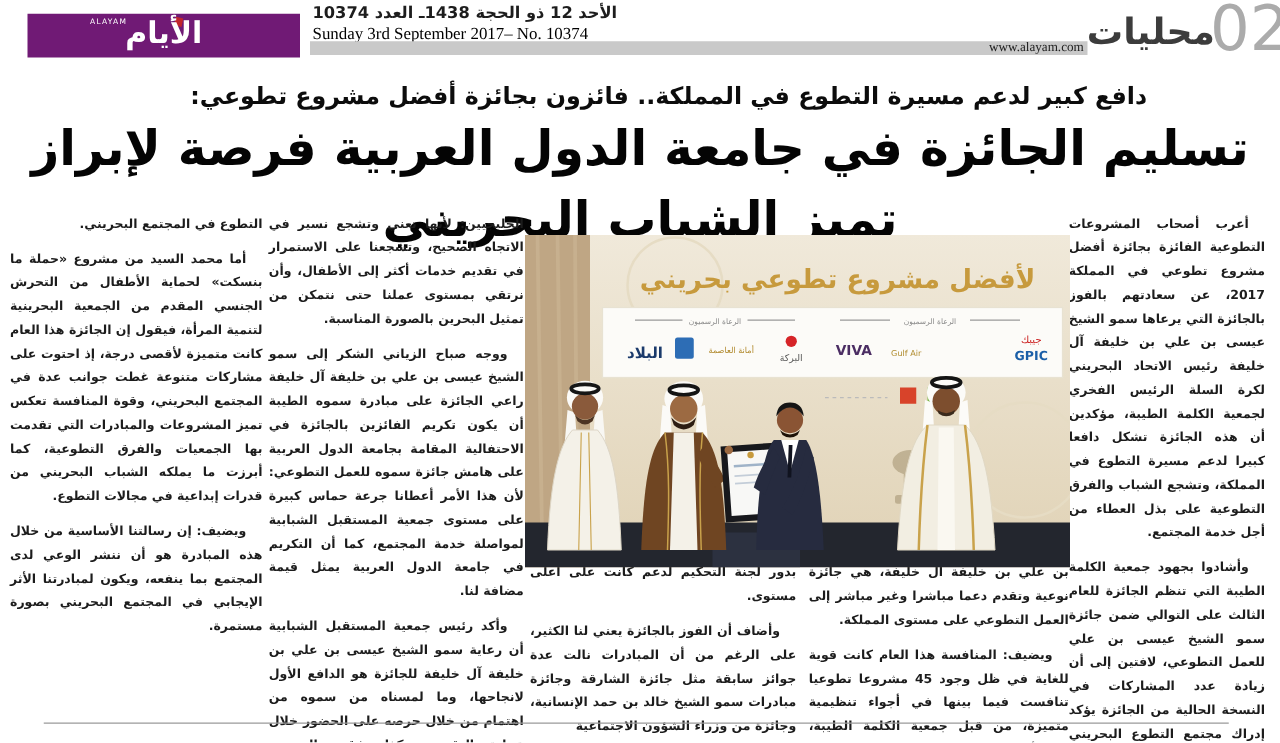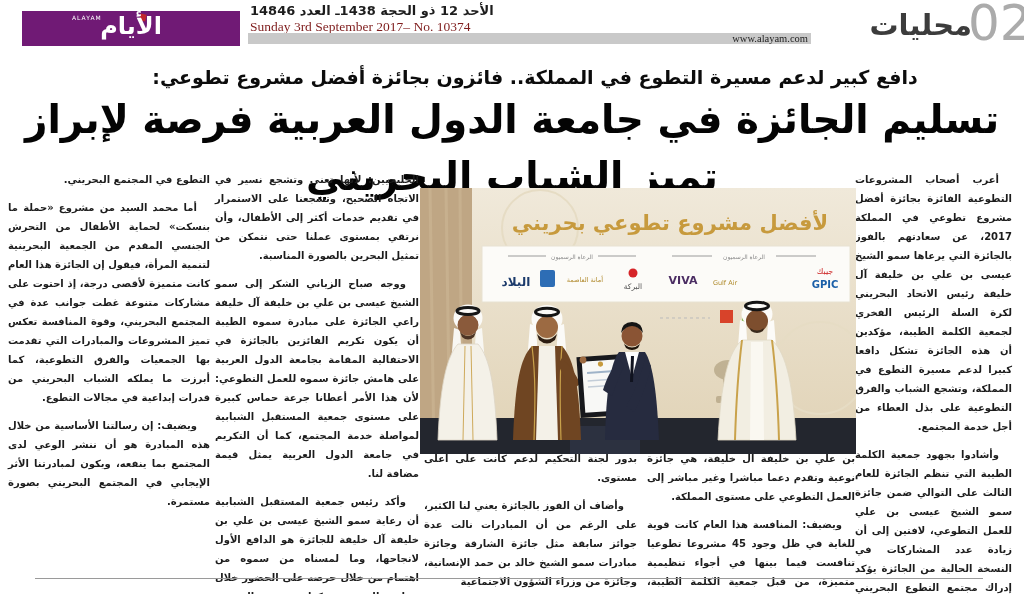--- a/index.html
+++ b/index.html
@@ -5,23 +5,23 @@
   html,body{margin:0;padding:0;background:#fff;}
   .page{position:relative;width:1024px;height:594px;background:#ffffff;overflow:hidden;
         font-family:"DejaVu Sans",sans-serif;}
   
   .logo{position:absolute;left:22px;top:11px;width:218px;height:35px;background:#701a75;}
   .logo-ar{position:absolute;width:100%;text-align:center;top:1px;color:#fff;
            font-size:24px;font-weight:bold;direction:rtl;}
   .logo-latin{position:absolute;top:3px;left:50px;color:#fff;font-size:6px;letter-spacing:1px;}
   .logo-dot{position:absolute;top:3px;left:118px;width:6px;height:7px;background:#c0272d;transform:rotate(12deg);}
   .date-ar{position:absolute;left:250px;top:3px;font-size:13px;font-weight:bold;color:#1d1d1d;direction:rtl;}
-  .date-en{position:absolute;left:250px;top:19px;font-size:13.5px;color:#7f1d1d;
+  .date-en{position:absolute;left:250px;top:19px;font-size:13.5px;color:#000000;
            font-family:"Liberation Serif",serif;}
-  .grey-bar{position:absolute;left:248px;top:33px;width:563px;height:11px;background:#c9c9c9;}
+  .grey-bar{position:absolute;left:248px;top:33px;width:622px;height:11px;background:#c9c9c9;}
   .site-url{position:absolute;right:3px;top:0;line-height:11px;font-size:10.5px;color:#222;
             font-family:"Liberation Serif",serif;direction:ltr;}
   .section-title{position:absolute;left:858px;top:8px;width:114px;text-align:right;
                  font-size:29px;font-weight:bold;color:#3c3c3c;direction:rtl;}
   .page-num{position:absolute;left:968px;top:-6px;font-size:50px;color:#ababab;
             font-family:"DejaVu Sans",sans-serif;font-weight:400;}
   
   .kicker{position:absolute;left:0;top:66px;width:1024px;text-align:center;
           font-size:19px;font-weight:800;color:#0c0c0c;direction:rtl;margin-left:23px;}
   .main-title{position:absolute;left:0;top:92px;width:1024px;text-align:center;
@@ -43,21 +43,21 @@
 </head>
 <body>
 
 <div class="page">
 
   <div class="logo">
     <span class="logo-latin">ALAYAM</span>
     <span class="logo-dot"></span>
     <div class="logo-ar">الأيام</div>
   </div>
-  <div class="date-ar">الأحد 12 ذو الحجة 1438ـ العدد 14846</div>
+  <div class="date-ar">الأحد 12 ذو الحجة 1438ـ العدد 10374</div>
   <div class="date-en">Sunday 3rd September 2017– No. 10374</div>
   <div class="grey-bar">
     <span class="site-url">www.alayam.com</span>
   </div>
   <div class="section-title">محليات</div>
   <div class="page-num">02</div>
 
   <div class="kicker">دافع كبير لدعم مسيرة التطوع في المملكة.. فائزون بجائزة أفضل مشروع تطوعي:</div>
   <div class="main-title">تسليم الجائزة في جامعة الدول العربية فرصة لإبراز تميز الشباب البحريني</div>
 

